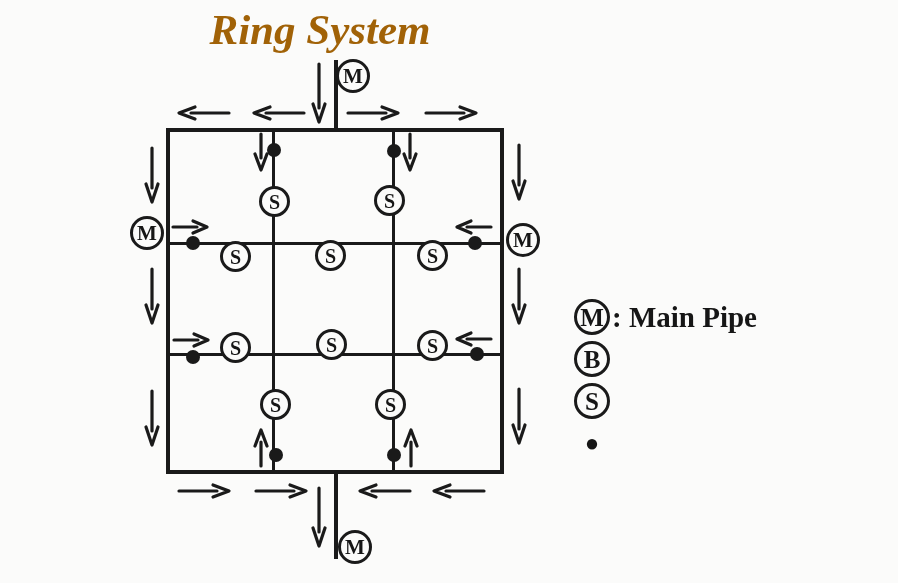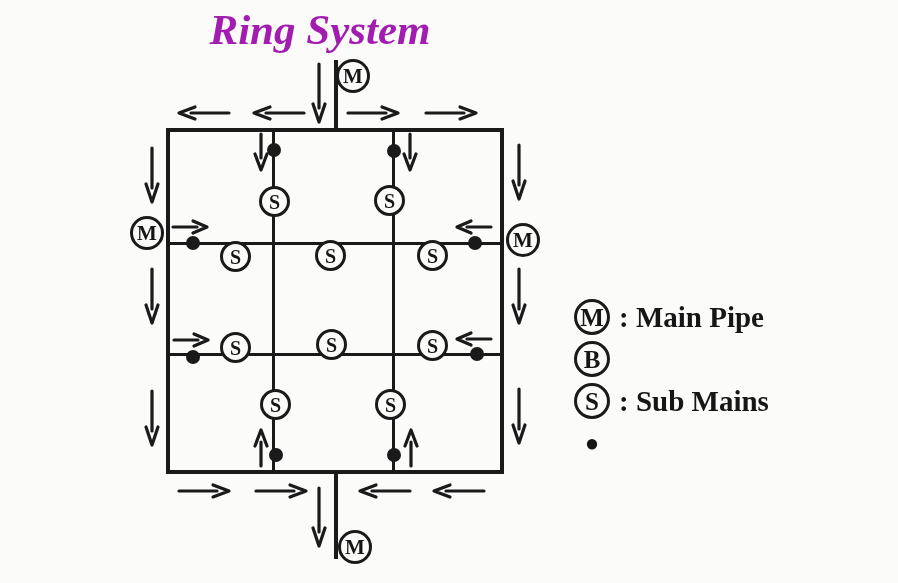--- a/index.html
+++ b/index.html
@@ -4,21 +4,21 @@
 <style>
   html,body { margin:0; padding:0; background:#fff; }
   .canvas {
     position:relative; width:898px; height:583px;
     background:#fbfbfa; overflow:hidden;
     font-family:"Liberation Serif", serif; color:#161616;
   }
   .title {
     position:absolute; left:160px; top:5px; width:320px;
     text-align:center; font-size:43px; font-weight:bold; font-style:italic;
-    color:#a21caf; white-space:nowrap;
+    color:#a16207; white-space:nowrap;
   }
   .ln { position:absolute; background:#1a1a1a; }
   .square {
     position:absolute; left:166px; top:128px; width:338px; height:346px;
     box-sizing:border-box; border:4px solid #1a1a1a; background:transparent;
   }
   .mnode {
     position:absolute; width:28px; height:28px; border:3px solid #1a1a1a;
     border-radius:50%; background:#fbfbfa; display:flex; align-items:center;
     justify-content:center; font-weight:bold; font-size:21px; line-height:1;
@@ -34,21 +34,21 @@
   .lrow { display:flex; align-items:center; height:42px; }
   .lsym {
     width:36px; height:36px; box-sizing:border-box; border:3px solid #1a1a1a;
     border-radius:50%; display:flex; align-items:center; justify-content:center;
     font-weight:bold; font-size:25px; line-height:1; flex:0 0 36px;
   }
   .ldot {
     width:36px; flex:0 0 36px; text-align:center;
     font-size:24px; line-height:1;
   }
-  .llabel { font-weight:bold; font-size:29px; white-space:nowrap; margin-left:9px;text-align:right; }
+  .llabel { font-weight:bold; font-size:29px; white-space:nowrap; margin-left:2px;text-align:right; }
 </style>
 </head>
 <body>
 
 <div class="canvas">
 
   <div class="title">Ring System</div>
 
   <div class="ln" style="left:334px;top:60px;width:4px;height:68px;"></div>
   <div class="ln" style="left:334px;top:471px;width:4px;height:88px;"></div>
@@ -198,20 +198,19 @@
   <div class="legend">
     <div class="lrow">
       <span class="lsym">M</span>
       <span class="llabel">: Main Pipe</span>
     </div>
     <div class="lrow">
       <span class="lsym">B</span>
     </div>
     <div class="lrow">
       <span class="lsym">S</span>
-      <span class="llabel">: Sub Mains</span>
     </div>
     <div class="lrow">
       <span class="ldot">●</span>
     </div>
   </div>
 
 </div>
 
 </body></html>

